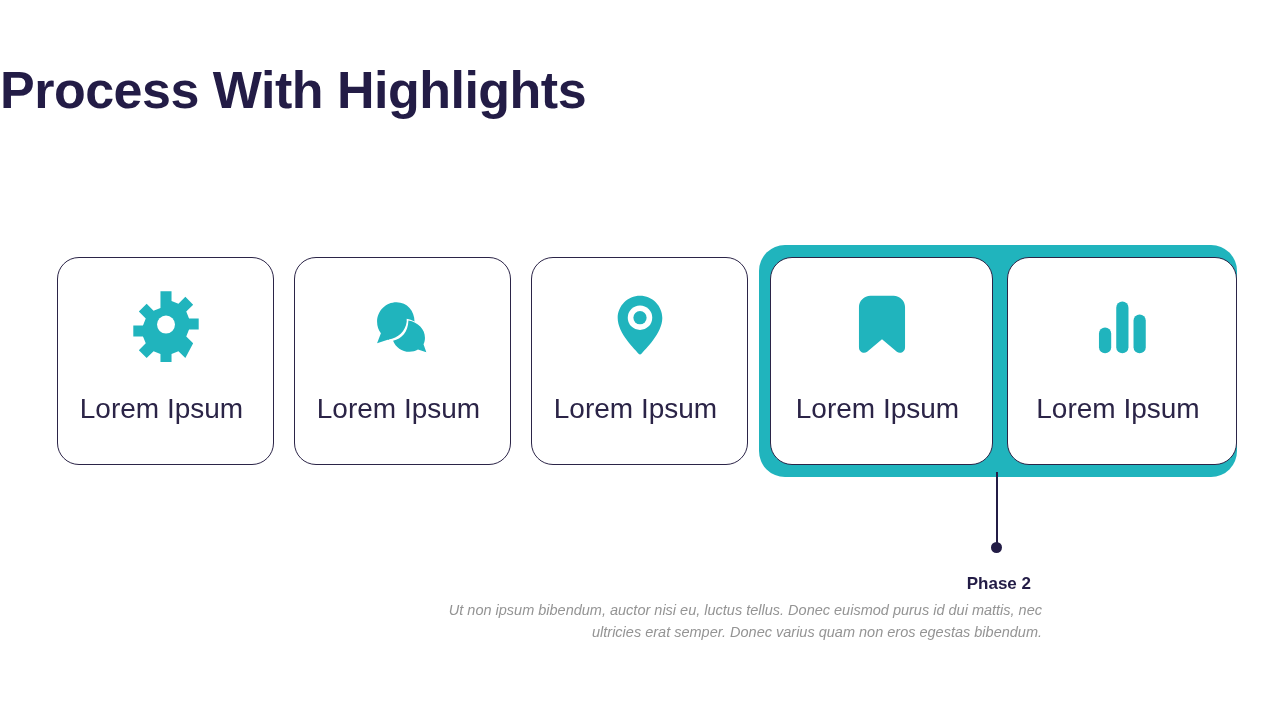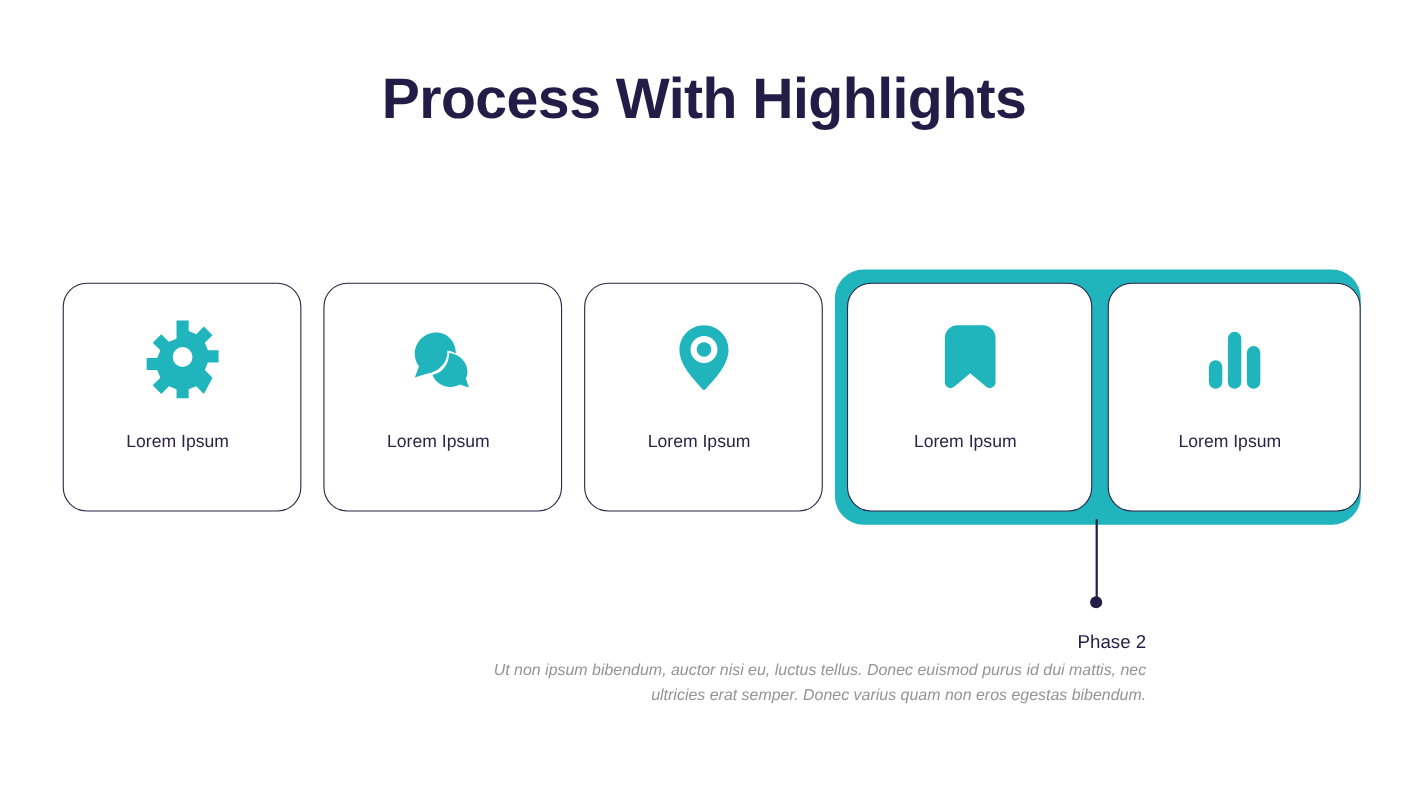--- a/index.html
+++ b/index.html
@@ -15,21 +15,20 @@
     font-family: "Liberation Sans", sans-serif;
     -webkit-font-smoothing: antialiased;
   }
 
   
   .slide-title {
     position: absolute;
     left: 0;
     top: 62px;
     width: 1280px;
-    text-align: center;
     font-size: 52px;
     font-weight: bold;
     letter-spacing: -0.5px;
     color: #231c46;
     line-height: 1.1;
   }
 
   
   .cards-row {
     position: absolute;
@@ -83,21 +82,21 @@
     width: 72px;
     height: 72px;
     display: block;
   }
   .card-label {
     position: absolute;
     left: 0;
     right: 8px;
     top: 135px;
     text-align: center;
-    font-size: 16px;
+    font-size: 28px;
     color: #2b2447;
     font-weight: normal;
   }
 
   
   .connector-line {
     position: absolute;
     left: 996px;
     top: 472px;
     width: 2.2px;
@@ -117,23 +116,23 @@
   
   .phase-block {
     position: absolute;
     left: 440px;
     top: 574px;
     width: 602px;
     text-align: right;
   }
   .phase-title {
     font-size: 17px;
-    font-weight: normal;
+    font-weight: bold;
     color: #231c46;
-    margin: 0 0 6px 0;
+    margin: 0 11px 6px 0;
     line-height: 1.2;
   }
   .phase-body {
     font-size: 14.5px;
     line-height: 1.5;
     color: #949494;
     margin: 0;
     text-align: right;
     font-style: italic;
   }

